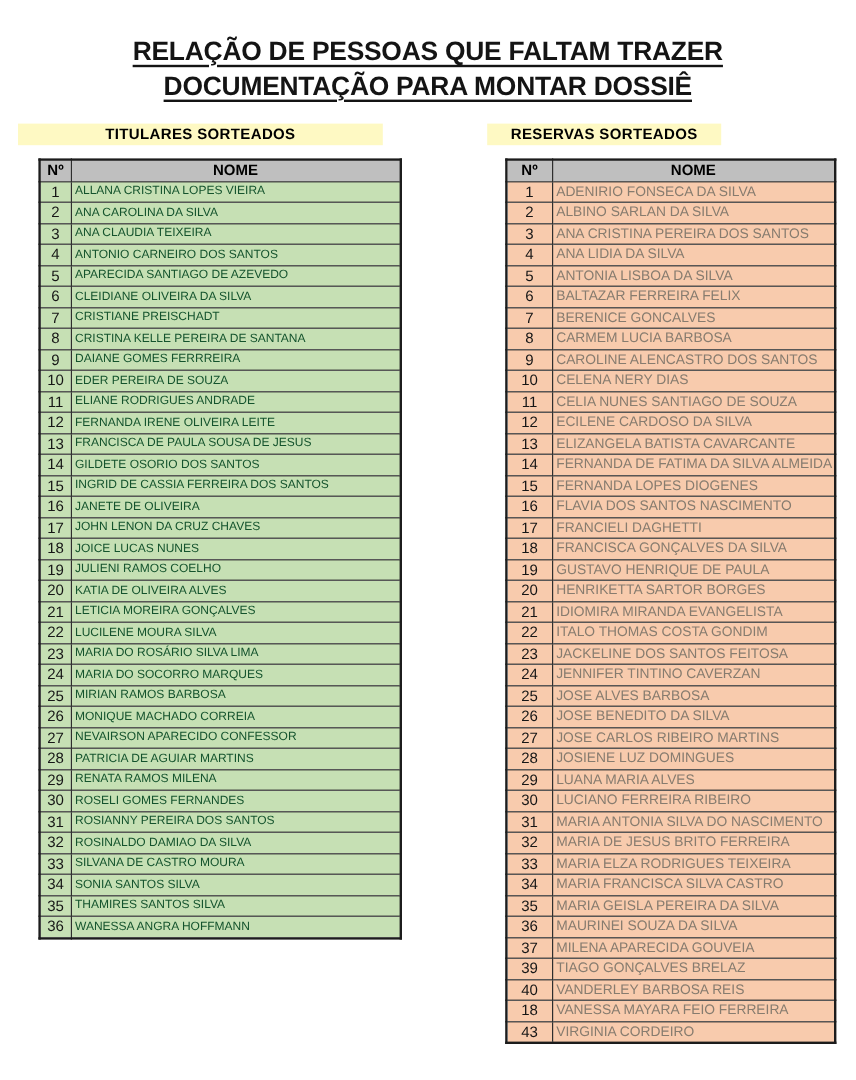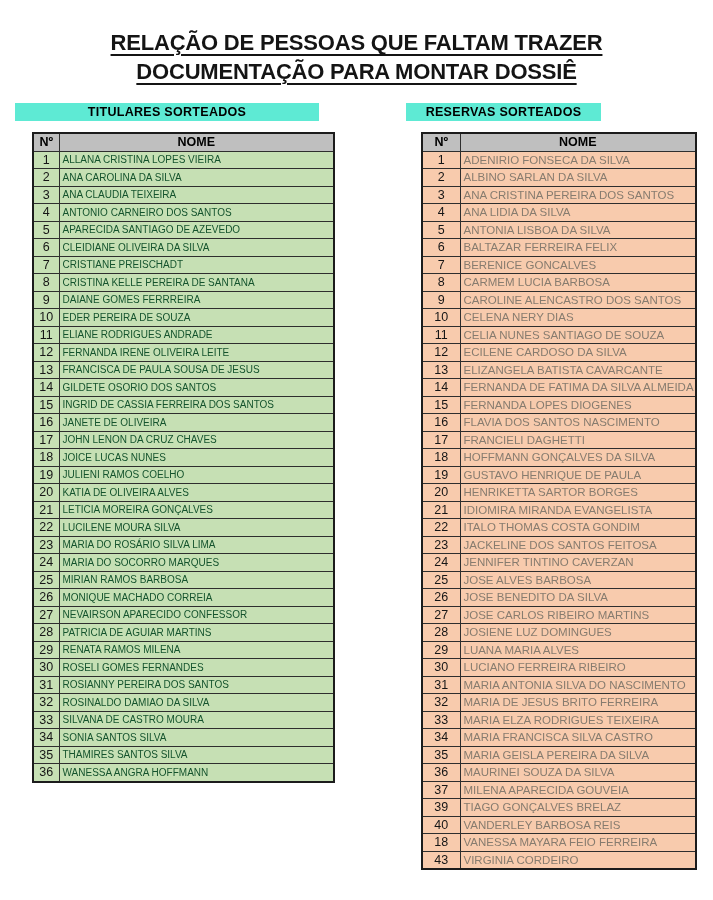--- a/index.html
+++ b/index.html
@@ -8,21 +8,21 @@
     font-family:"Liberation Sans", sans-serif;color:#111;overflow:hidden;
   }
   .doc-title{
     position:absolute;top:28px;left:0;width:713px;text-align:center;
     font-size:22px;font-weight:bold;color:#141414;line-height:1.32;letter-spacing:-0.2px;
   }
   .doc-title .line{
     text-decoration:underline;text-decoration-thickness:2px;text-underline-offset:4px;margin-top:48px;
   }
   .section-bar{
-    position:absolute;top:103px;height:18px;background:#5eead4;
+    position:absolute;top:103px;height:18px;background:#fef9c3;
     font-size:12.5px;font-weight:bold;color:#000;text-align:center;line-height:18px;
     letter-spacing:.3px;
   }
   .bar-titulares{left:15px;width:304px;}
   .bar-reservas{left:406px;width:195px;}
 
   table.roster{
     position:absolute;top:132px;border-collapse:collapse;table-layout:fixed;
     border:2px solid #1c1c1c;
     margin-left:16px;
@@ -345,21 +345,21 @@
         <td class="nm">FLAVIA DOS SANTOS NASCIMENTO</td>
       </tr>
 
       <tr>
         <td class="num">17</td>
         <td class="nm">FRANCIELI DAGHETTI</td>
       </tr>
 
       <tr>
         <td class="num">18</td>
-        <td class="nm">HOFFMANN GONÇALVES DA SILVA</td>
+        <td class="nm">FRANCISCA GONÇALVES DA SILVA</td>
       </tr>
 
       <tr>
         <td class="num">19</td>
         <td class="nm">GUSTAVO HENRIQUE DE PAULA</td>
       </tr>
 
       <tr>
         <td class="num">20</td>
         <td class="nm">HENRIKETTA SARTOR BORGES</td>

